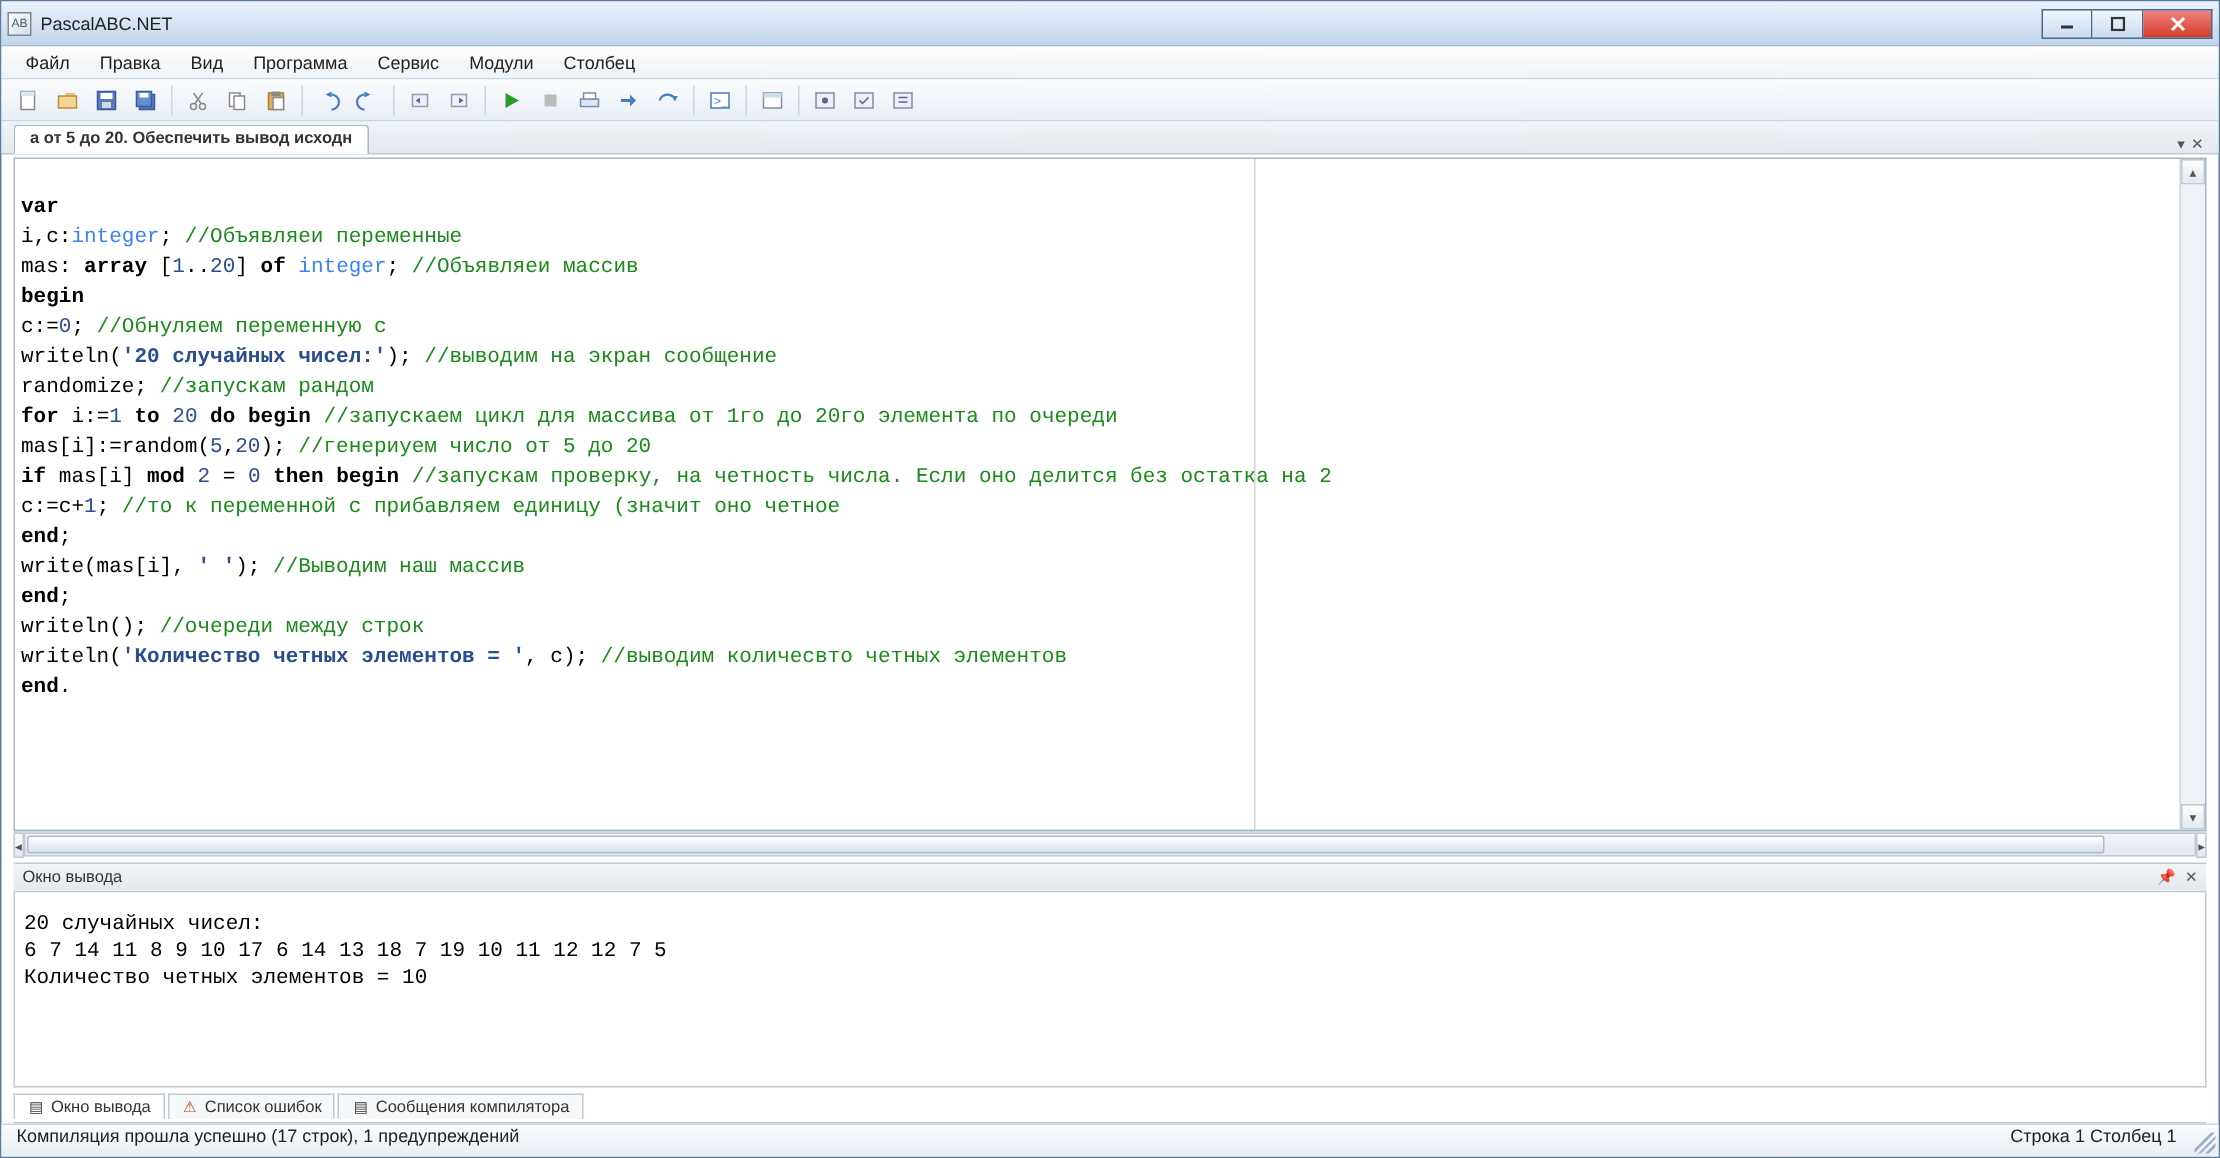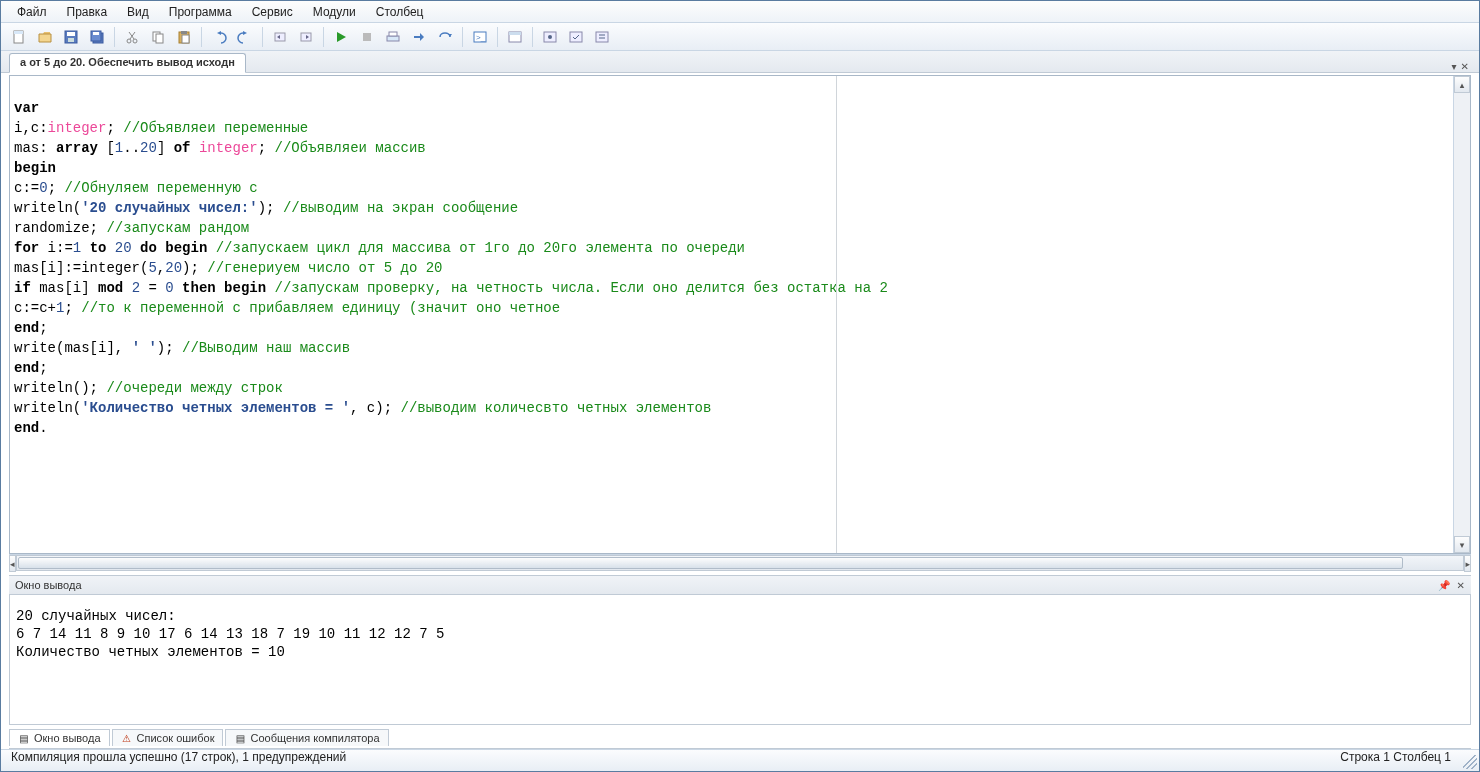--- a/index.html
+++ b/index.html
@@ -133,21 +133,21 @@
   position:relative;
 }
 .vsplit {
   width:1px;
   background:#d0d5da;
   position:absolute;
   top:0;bottom:0;
   left:826px;
 }
 .kw { font-weight:bold; color:#000; }
-.type { color:#ec4899;margin-top:16px; }
+.type { color:#3b82f6;margin-top:16px; }
 .cm { color:#1a8a1a; }
 .str { color:#2a4d8f;font-weight:bold; }
 .num { color:#2a4d8f; }
 .scroll-v {
   width:17px;
   background:#eef1f5;
   border-left:1px solid #c9d6e4;
   display:flex;flex-direction:column;
 }
 .scroll-btn { height:17px; display:flex;align-items:center;justify-content:center;font-size:9px;color:#555;background:linear-gradient(#fdfdfd,#e2e8ef);border:1px solid #c0cad5; cursor:pointer;}
@@ -229,20 +229,42 @@
   background:
     linear-gradient(135deg, transparent 0 40%, #9fb2c8 40% 48%, transparent 48% 58%, #9fb2c8 58% 66%, transparent 66% 76%, #9fb2c8 76% 84%, transparent 84%);
 }
 svg { display:block; }
 </style>
 </head>
 <body>
 
 <div class="window">
 
+  <div class="titlebar">
+    <div class="app-icon">AB</div>
+    <div class="titlebar-text">PascalABC.NET</div>
+    <div class="win-buttons">
+      <div class="win-btn">
+        <svg width="10" height="10">
+            <line x1="1" y1="7" x2="9" y2="7" stroke="#333" stroke-width="2"></line>
+          </svg>
+      </div>
+      <div class="win-btn">
+        <svg width="10" height="10">
+            <rect x="1" y="1" width="8" height="8" fill="none" stroke="#333" stroke-width="1.5"></rect>
+          </svg>
+      </div>
+      <div class="win-btn close">
+        <svg width="10" height="10">
+            <line x1="1" y1="1" x2="9" y2="9" stroke="#fff" stroke-width="2"></line>
+            <line x1="9" y1="1" x2="1" y2="9" stroke="#fff" stroke-width="2"></line>
+          </svg>
+      </div>
+    </div>
+  </div>
 
   <div class="menubar">
     <div class="menu-item">Файл</div>
     <div class="menu-item">Правка</div>
     <div class="menu-item">Вид</div>
     <div class="menu-item">Программа</div>
     <div class="menu-item">Сервис</div>
     <div class="menu-item">Модули</div>
     <div class="menu-item">Столбец</div>
   </div>
@@ -398,21 +420,21 @@
     <div class="code-wrap">
       <div class="code">
 <span class="kw">var</span>
 <span>i,c:</span><span class="type">integer</span><span>; </span><span class="cm">//Объявляеи переменные</span>
 <span>mas: </span><span class="kw">array</span><span> [</span><span class="num">1</span><span>..</span><span class="num">20</span><span>] </span><span class="kw">of</span><span> </span><span class="type">integer</span><span>; </span><span class="cm">//Объявляеи массив</span>
 <span class="kw">begin</span>
 <span>c:=</span><span class="num">0</span><span>; </span><span class="cm">//Обнуляем переменную с</span>
 <span>writeln(</span><span class="str">'20 случайных чисел:'</span><span>); </span><span class="cm">//выводим на экран сообщение</span>
 <span>randomize; </span><span class="cm">//запускам рандом</span>
 <span class="kw">for</span><span> i:=</span><span class="num">1</span><span> </span><span class="kw">to</span><span> </span><span class="num">20</span><span> </span><span class="kw">do</span><span> </span><span class="kw">begin</span><span> </span><span class="cm">//запускаем цикл для массива от 1го до 20го элемента по очереди</span>
-<span>mas[i]:=integer(</span><span class="num">5</span><span>,</span><span class="num">20</span><span>); </span><span class="cm">//генериуем число от 5 до 20</span>
+<span>mas[i]:=random(</span><span class="num">5</span><span>,</span><span class="num">20</span><span>); </span><span class="cm">//генериуем число от 5 до 20</span>
 <span class="kw">if</span><span> mas[i] </span><span class="kw">mod</span><span> </span><span class="num">2</span><span> = </span><span class="num">0</span><span> </span><span class="kw">then</span><span> </span><span class="kw">begin</span><span> </span><span class="cm">//запускам проверку, на четность числа. Если оно делится без остатка на 2</span>
 <span>c:=c+</span><span class="num">1</span><span>; </span><span class="cm">//то к переменной с прибавляем единицу (значит оно четное</span>
 <span class="kw">end</span><span>;</span>
 <span>write(mas[i], </span><span class="str">' '</span><span>); </span><span class="cm">//Выводим наш массив</span>
 <span class="kw">end</span><span>;</span>
 <span>writeln(); </span><span class="cm">//очереди между строк</span>
 <span>writeln(</span><span class="str">'Количество четных элементов = '</span><span>, c); </span><span class="cm">//выводим количесвто четных элементов</span>
 <span class="kw">end</span><span>.</span>
         <div class="vsplit"></div>
       </div>

